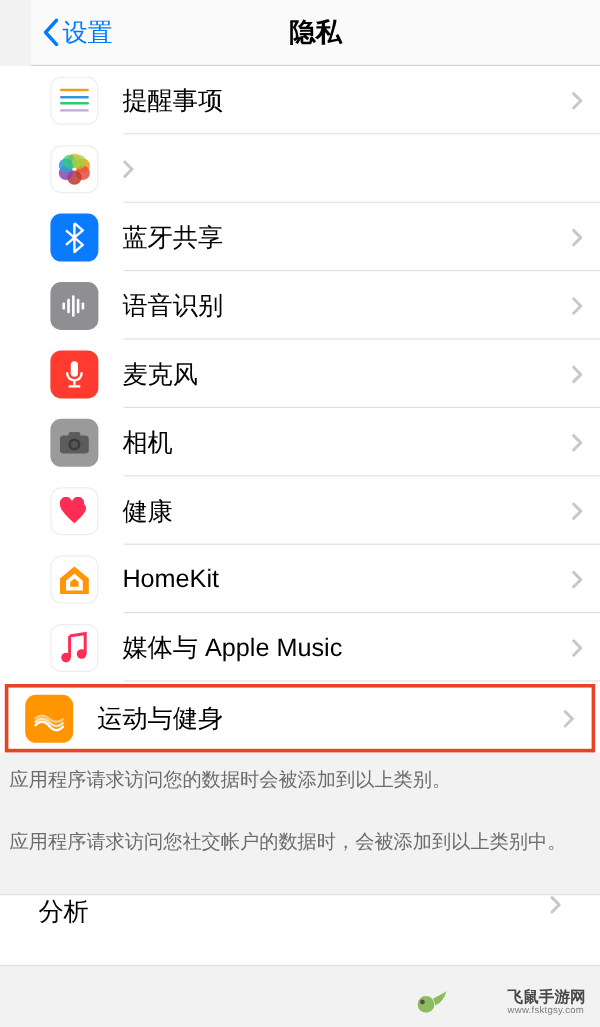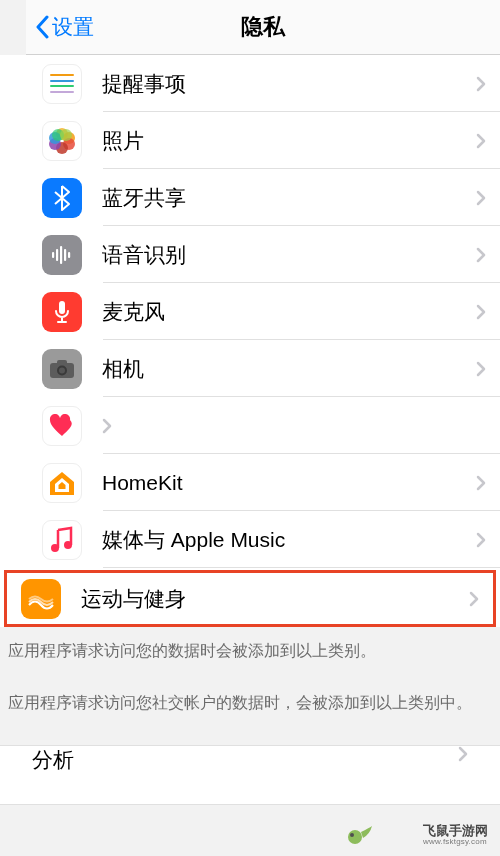--- a/index.html
+++ b/index.html
@@ -168,21 +168,20 @@
         <circle cx="16" cy="9" r="6" fill="#f6c04d"></circle>
           <circle cx="23" cy="13" r="6" fill="#f39c12" opacity="0.85"></circle>
         <circle cx="23" cy="19" r="6" fill="#e74c3c" opacity="0.85"></circle>
           <circle cx="16" cy="23" r="6" fill="#c0392b" opacity="0.85"></circle>
         <circle cx="9" cy="19" r="6" fill="#8e44ad" opacity="0.85"></circle>
           <circle cx="9" cy="13" r="6" fill="#3498db" opacity="0.85"></circle>
         <circle cx="12" cy="10" r="6" fill="#2ecc71" opacity="0.7"></circle>
           <circle cx="20" cy="10" r="6" fill="#9fd14a" opacity="0.7"></circle>
       </svg>
     </div>
-    <div class="row-label">照片</div>
     <div class="chevron">
         <svg width="10" height="16" viewBox="0 0 10 16">
           <path d="M2 2 L8 8 L2 14" stroke="#c7c7cc" stroke-width="2.5" fill="none" stroke-linecap="round" stroke-linejoin="round"></path>
         </svg>
       </div>
   </div>
 
   <div class="row">
     <div class="icon-box" style="background:#0a7aff">
       <svg width="20" height="28" viewBox="0 0 20 28">
@@ -246,20 +245,21 @@
         </svg>
       </div>
   </div>
 
   <div class="row">
     <div class="icon-box" style="background:#fff;border:1px solid #eee">
       <svg width="26" height="24" viewBox="0 0 26 24">
           <path d="M13 22 C4 14 1 10 1 6 a5 5 0 0 1 10 -2 a5 5 0 0 1 10 2 C25 10 22 14 13 22 Z" fill="#ff2d55"></path>
         </svg>
     </div>
+    <div class="row-label">健康</div>
     <div class="chevron">
         <svg width="10" height="16" viewBox="0 0 10 16">
           <path d="M2 2 L8 8 L2 14" stroke="#c7c7cc" stroke-width="2.5" fill="none" stroke-linecap="round" stroke-linejoin="round"></path>
         </svg>
       </div>
   </div>
 
   <div class="row">
     <div class="icon-box" style="background:#fff;border:1px solid #eee">
       <svg width="30" height="28" viewBox="0 0 30 28">

